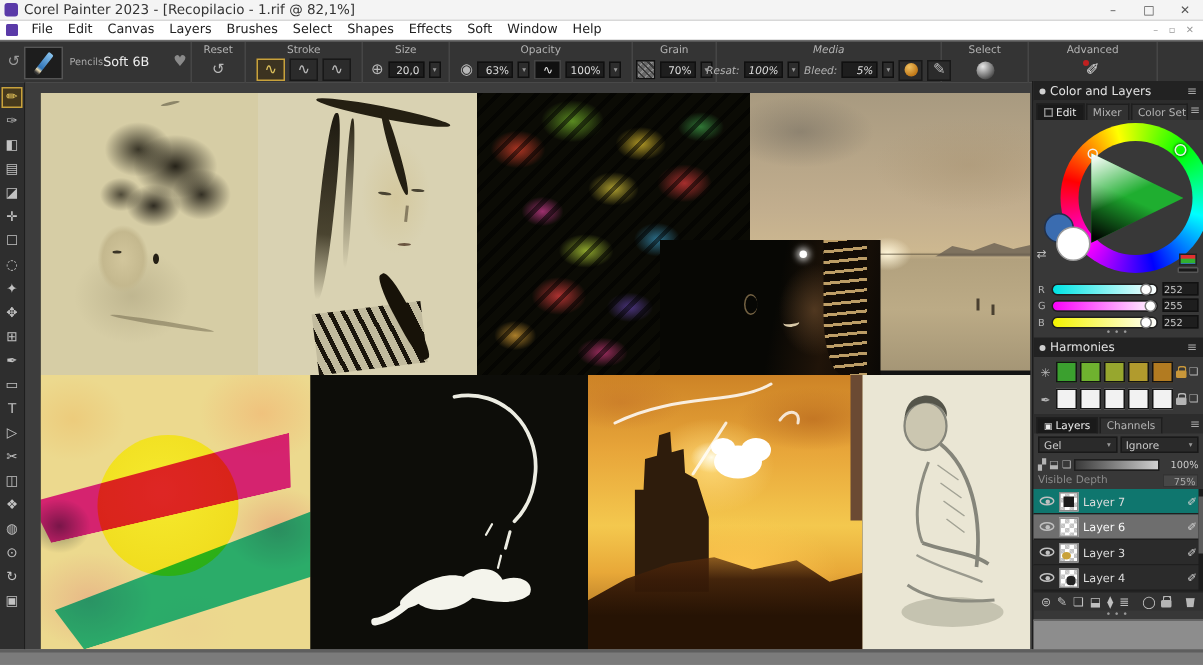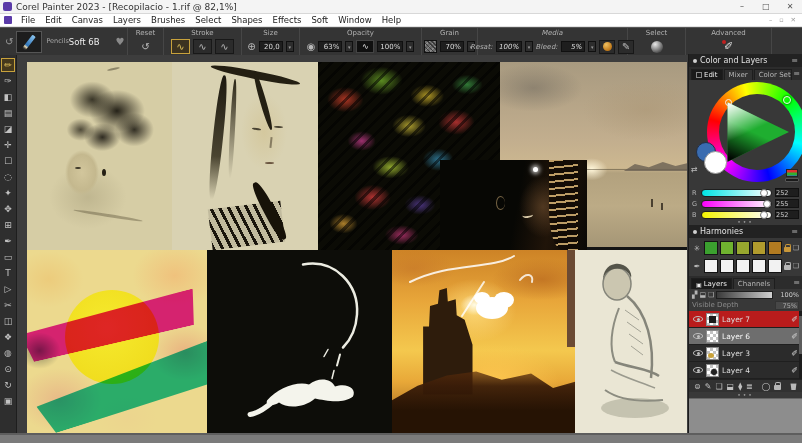--- a/index.html
+++ b/index.html
@@ -207,21 +207,21 @@
   .dd .caret { margin-left:auto; font-size:5px; color:#999; }
   .lrow-op { display:flex; align-items:center; gap:2px; padding:1px 3px; height:11px; flex:none; }
   .opicon { font-size:7px; color:#b5b5b5; }
   .optrack { flex:1; height:8px; background:linear-gradient(to right,#3a3a3a,#d0d0d0); border:1px solid #1e1e1e; }
   .opval { font-size:6.5px; color:#ccc; width:24px; text-align:right; }
   .lrow-depth { display:flex; align-items:center; padding:0 3px 1px 3px; height:11px; font-size:7px; color:#8a8a8a; flex:none;justify-content:space-between; }
   .depthval { margin-left:auto; width:24px; height:9px; background:#474747; border:1px solid #333; font-size:6.5px; color:#aaa; text-align:right; line-height:8px; padding-right:1px; }
 
   .layer-list { position:relative; flex:none; }
   .lyr { display:flex; align-items:center; gap:3px; padding:0 4px; height:17px; border-bottom:1px solid #1f1f1f; font-size:7.5px; color:#ddd; }
-  .lyr.dark { background:#b91c1c; } .lyr.sel { background:#6e6e6e; color:#f8f8f8; } .lyr.norm { background:#2b2b2b; }
+  .lyr.dark { background:#0f766e; } .lyr.sel { background:#6e6e6e; color:#f8f8f8; } .lyr.norm { background:#2b2b2b; }
   .eye { width:10px; height:6px; border:1px solid #c0c0c0; border-radius:50%; position:relative; flex:none; }
   .eye::after { content:''; position:absolute; width:3px; height:3px; background:#c0c0c0; border-radius:50%; top:0.5px; left:2.5px; }
   .thumb { width:13px; height:13px; border:1px solid #8a8a8a; background:#fff; background-image:linear-gradient(45deg,#c4c4c4 26%,transparent 26% 74%,#c4c4c4 74%),linear-gradient(45deg,#c4c4c4 26%,transparent 26% 74%,#c4c4c4 74%); background-size:6px 6px; background-position:0 0,3px 3px; position:relative; flex:none; }
   .tmark-dark { position:absolute; left:2px; top:2px; width:7px; height:7px; background:#1c1c1c; }
   .tmark-gold { position:absolute; left:1px; bottom:1px; width:6px; height:5px; background:#c9a23a; border-radius:50%; }
   .tmark-ink { position:absolute; right:1px; bottom:1px; width:6px; height:6px; background:#222; border-radius:40%; }
   .lyrname { flex:1; white-space:nowrap; overflow:hidden; }
   .lyricon { font-size:8px; color:#d0d0d0; flex:none; }
   .lscroll { position:absolute; right:0; top:0; width:3px; height:100%; background:#1d1d1d; }
   .lscroll .lthumb { position:absolute; top:8%; width:3px; height:55%; background:#5c5c5c; }
@@ -545,20 +545,30 @@
   <div class="ctabs">
     <span class="ctab sel">
         <span style="font-size:6px">▣</span>
         <span>Layers</span>
       </span>
     <span class="ctab">
         <span>Channels</span>
       </span>
     <span class="ph-menu" style="margin-left:auto">≡</span>
   </div>
+  <div class="lrow-dd">
+    <span class="dd">
+        <span>Gel</span>
+        <span class="caret">▾</span>
+      </span>
+    <span class="dd">
+        <span>Ignore</span>
+        <span class="caret">▾</span>
+      </span>
+  </div>
   <div class="lrow-op">
     <span class="opicon">▞</span>
     <span class="opicon">⬓</span>
     <span class="opicon">❏</span>
     <span class="optrack"></span>
     <span class="opval">100%</span>
   </div>
   <div class="lrow-depth">
     <span>Visible Depth</span>
     <span class="depthval">75%</span>

